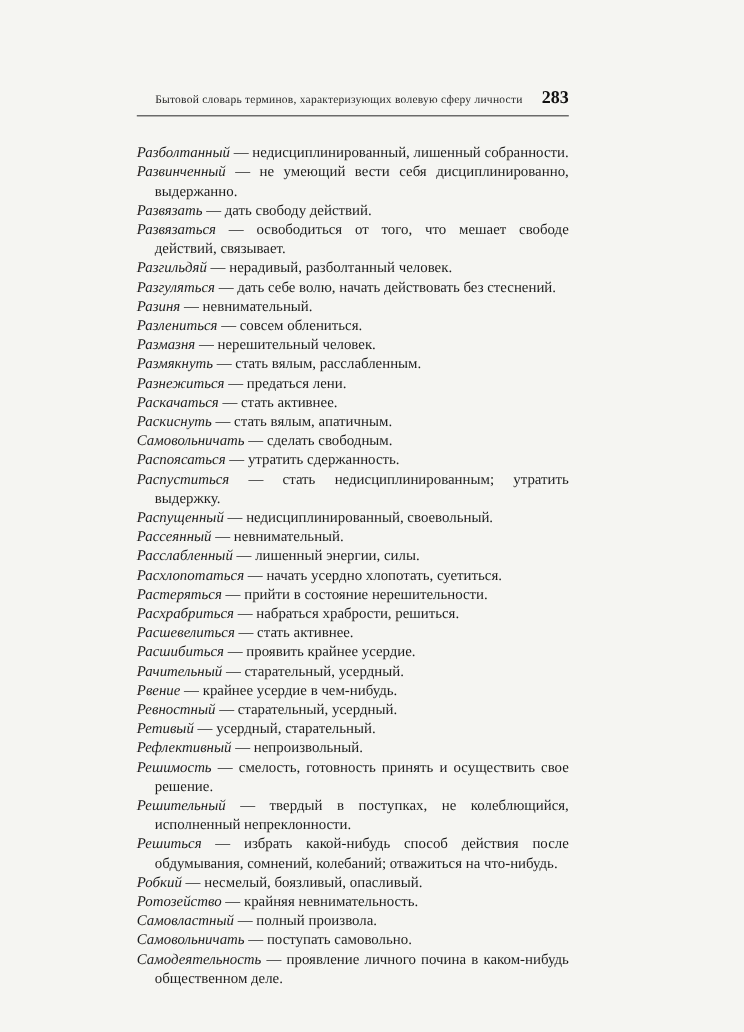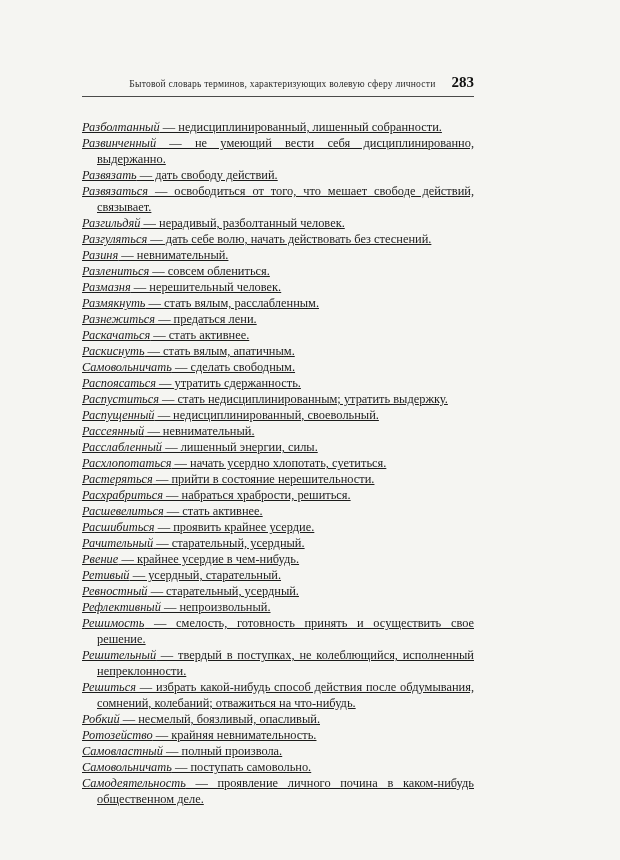--- a/index.html
+++ b/index.html
@@ -11,21 +11,21 @@
     height: 860px;
     background: #f5f5f2;
     font-family: "Liberation Serif", "DejaVu Serif", serif;
     color: #1c1c1c;
     overflow: hidden;
   }
   .page {
     box-sizing: border-box;
     width: 564px;
     height: 860px;
-    padding: 74px 90px 40px 82px;
+    padding: 74px 90px 40px 114px;
     background: #f5f5f2;
   }
   .running-header {
     display: flex;
     justify-content: flex-end;
     align-items: baseline;
     gap: 16px;
     border-bottom: 1.2px solid #4a4a4a;
     padding-bottom: 5px;
     margin-bottom: 22px;
@@ -37,21 +37,20 @@
   }
   .page-number {
     font-size: 15px;
     font-weight: bold;
     color: #111;
     text-align: center;
   }
   .entries {
     font-size: 12.4px;
     line-height: 16px;
-    text-decoration: underline;
   }
   .entry {
     margin: 0;
     padding-left: 15px;
     text-indent: -15px;
     text-align: justify;
   }
   .term {
     font-style: italic;
   }
@@ -116,23 +115,23 @@
   <p class="entry"><i class="term">Расхрабриться</i><span class="def"> — набраться храбрости, решиться.</span></p>
 
   <p class="entry"><i class="term">Расшевелиться</i><span class="def"> — стать активнее.</span></p>
 
   <p class="entry"><i class="term">Расшибиться</i><span class="def"> — проявить крайнее усердие.</span></p>
 
   <p class="entry"><i class="term">Рачительный</i><span class="def"> — старательный, усердный.</span></p>
 
   <p class="entry"><i class="term">Рвение</i><span class="def"> — крайнее усердие в чем-нибудь.</span></p>
 
+  <p class="entry"><i class="term">Ревностный</i><span class="def"> — старательный, усердный.</span></p>
+
   <p class="entry"><i class="term">Ретивый</i><span class="def"> — усердный, старательный.</span></p>
-
-  <p class="entry"><i class="term">Ревностный</i><span class="def"> — старательный, усердный.</span></p>
 
   <p class="entry"><i class="term">Рефлективный</i><span class="def"> — непроизвольный.</span></p>
 
   <p class="entry"><i class="term">Решимость</i><span class="def"> — смелость, готовность принять и осуществить свое решение.</span></p>
 
   <p class="entry"><i class="term">Решительный</i><span class="def"> — твердый в поступках, не колеблющийся, исполненный непреклонности.</span></p>
 
   <p class="entry"><i class="term">Решиться</i><span class="def"> — избрать какой-нибудь способ действия после обдумывания, сомнений, колебаний; отважиться на что-нибудь.</span></p>
 
   <p class="entry"><i class="term">Робкий</i><span class="def"> — несмелый, боязливый, опасливый.</span></p>

